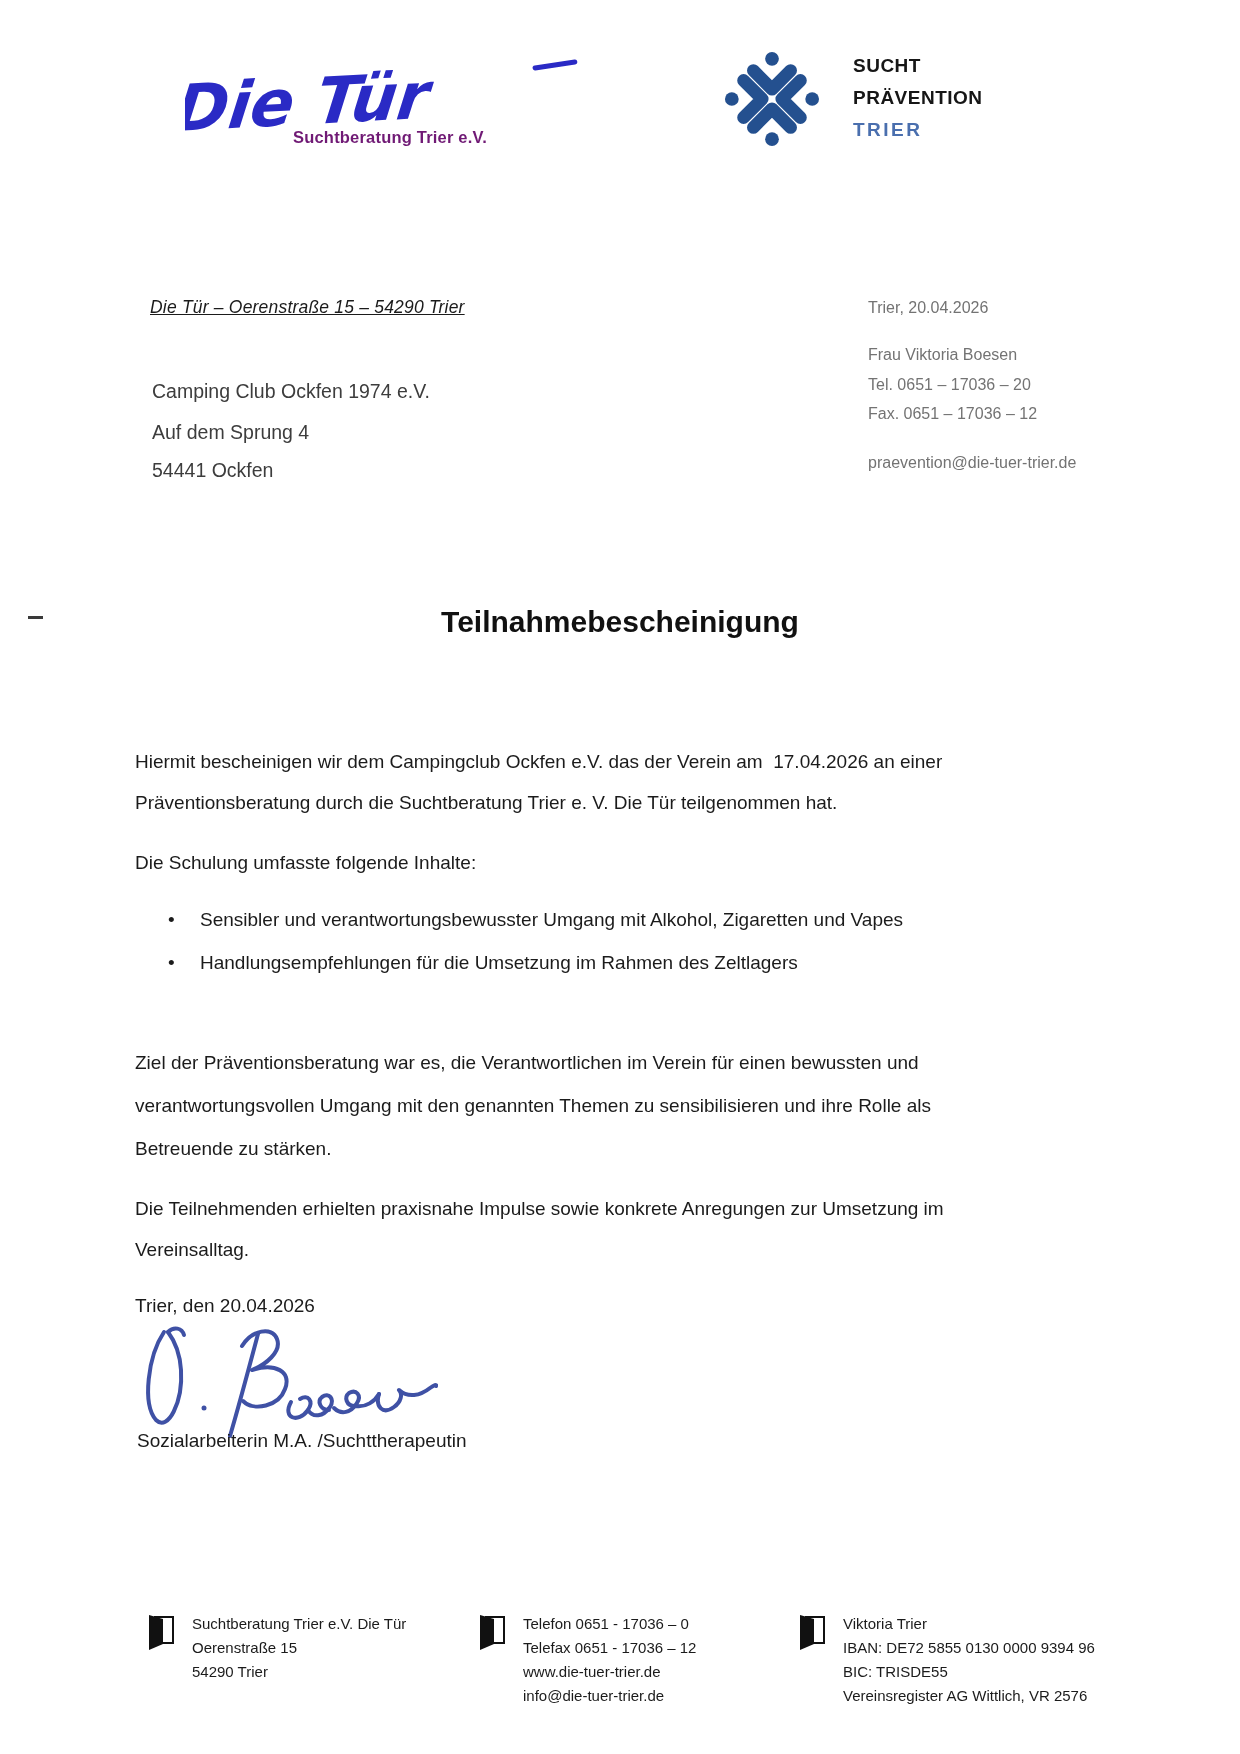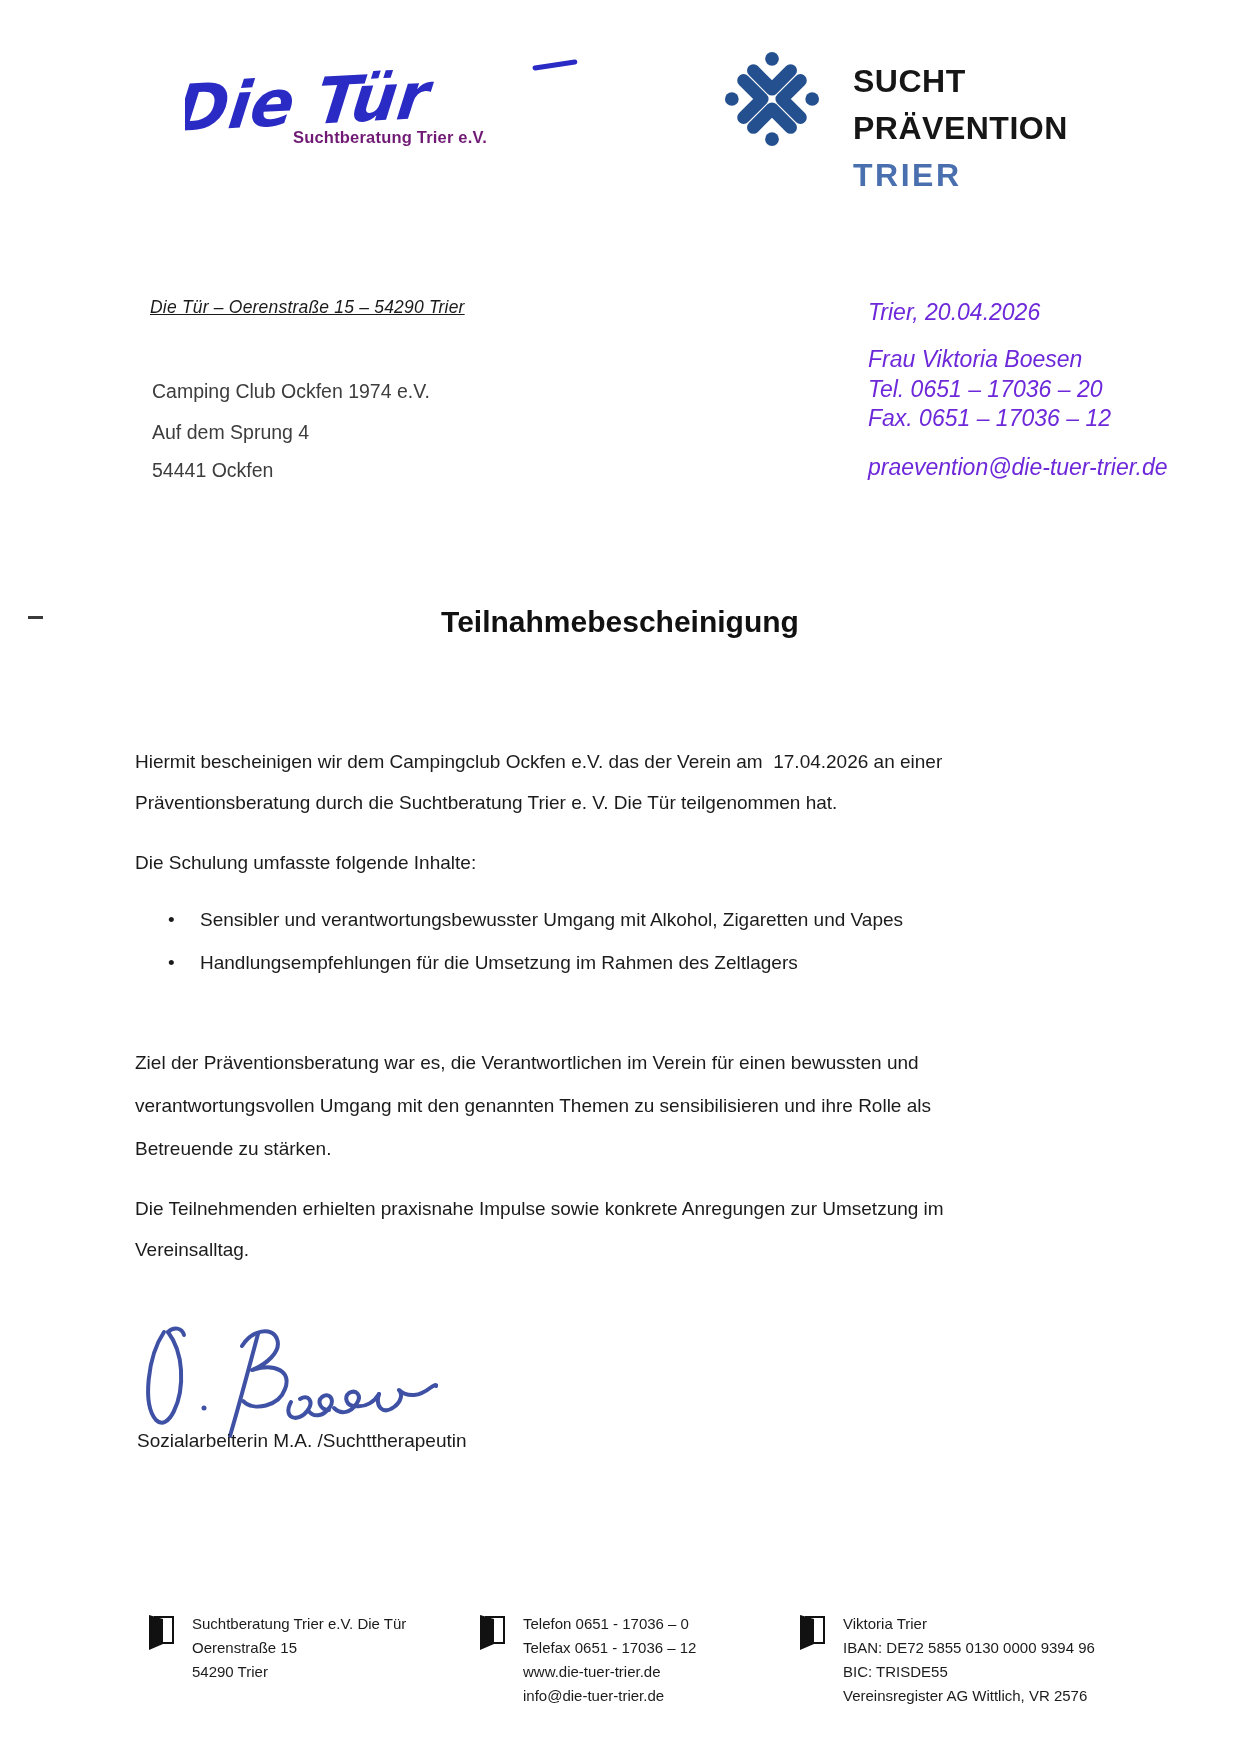--- a/index.html
+++ b/index.html
@@ -6,27 +6,27 @@
   html,body { background:#e8e8e8; }
   .page {
     position:relative; width:1240px; height:1754px; margin:0 auto;
     background:#ffffff; overflow:hidden;
     font-family:"Liberation Sans", sans-serif; color:#1b1b1b;
   }
   .abs { position:absolute; }
 
   
   .dietuer-sub { font-weight:bold; color:#701a75; font-size:16.5px; letter-spacing:.2px; }
-  .sucht-line { font-weight:bold; font-size:32px; letter-spacing:.5px; color:#161616; line-height:32px;margin-top:15px; }
+  .sucht-line { font-weight:bold; font-size:19px; letter-spacing:.5px; color:#161616; line-height:32px; }
   .sucht-trier { color:#4a6fae; letter-spacing:2.5px; font-weight:600; }
 
   
   .sender { font-size:17.5px; font-style:italic; text-decoration:underline; color:#1b1b1b; letter-spacing:.2px; }
   .recip  { font-size:19.5px; color:#3d3d3d; }
-  .meta   { font-size:23px; color:#6d28d9;font-style:italic; }
+  .meta   { font-size:16px; color:#737373; }
 
   
   .title { font-size:30px; font-weight:bold; text-align:center; color:#111; }
   .para  { font-size:19px; line-height:41px; white-space:pre-wrap; color:#1b1b1b; }
   .para3 { line-height:43px; }
   ul.blist { list-style:none; }
   ul.blist li { position:relative; padding-left:32px; font-size:19px; line-height:43px; color:#1b1b1b; }
   ul.blist li::before { content:"•"; position:absolute; left:0; top:0; font-size:19px; }
 
   .role { font-size:19px; color:#1b1b1b; }
@@ -98,20 +98,21 @@
     <li>Handlungsempfehlungen für die Umsetzung im Rahmen des Zeltlagers</li>
   </ul>
 
   <div class="abs para para3" style="left:135px; top:1041px; width:960px;">Ziel der Präventionsberatung war es, die Verantwortlichen im Verein für einen bewussten und
 verantwortungsvollen Umgang mit den genannten Themen zu sensibilisieren und ihre Rolle als
 Betreuende zu stärken.</div>
 
   <div class="abs para" style="left:135px; top:1188px; width:960px;">Die Teilnehmenden erhielten praxisnahe Impulse sowie konkrete Anregungen zur Umsetzung im
 Vereinsalltag.</div>
 
+  <div class="abs para" style="left:135px; top:1285px; width:500px;">Trier, den 20.04.2026</div>
 
   <svg class="abs" style="left:138px; top:1322px;" width="300" height="118" viewBox="0 0 300 118">
     <g fill="none" stroke="#3f51a5" stroke-width="4" stroke-linecap="round" stroke-linejoin="round">
       <path d="M26 10 C10 34 4 82 18 98 C30 110 45 80 43 48 C42 32 36 18 30 10"></path>
       <path d="M30 10 C36 4 44 6 46 13"></path>
       <circle cx="66" cy="86" r="2.5" fill="#3f51a5" stroke="none"></circle>
       <path d="M104 24 C114 8 134 4 139 17 C144 30 127 43 114 48 C137 41 154 49 147 67 C141 84 116 90 105 79"></path>
       <path d="M120 12 C112 42 102 80 92 114"></path>
       <path d="M153 80 C144 96 160 102 170 88 C176 79 170 72 162 77"></path>
       <path d="M170 88 C175 96 185 95 192 85 C197 77 191 70 184 75 C179 79 182 88 191 88"></path>

